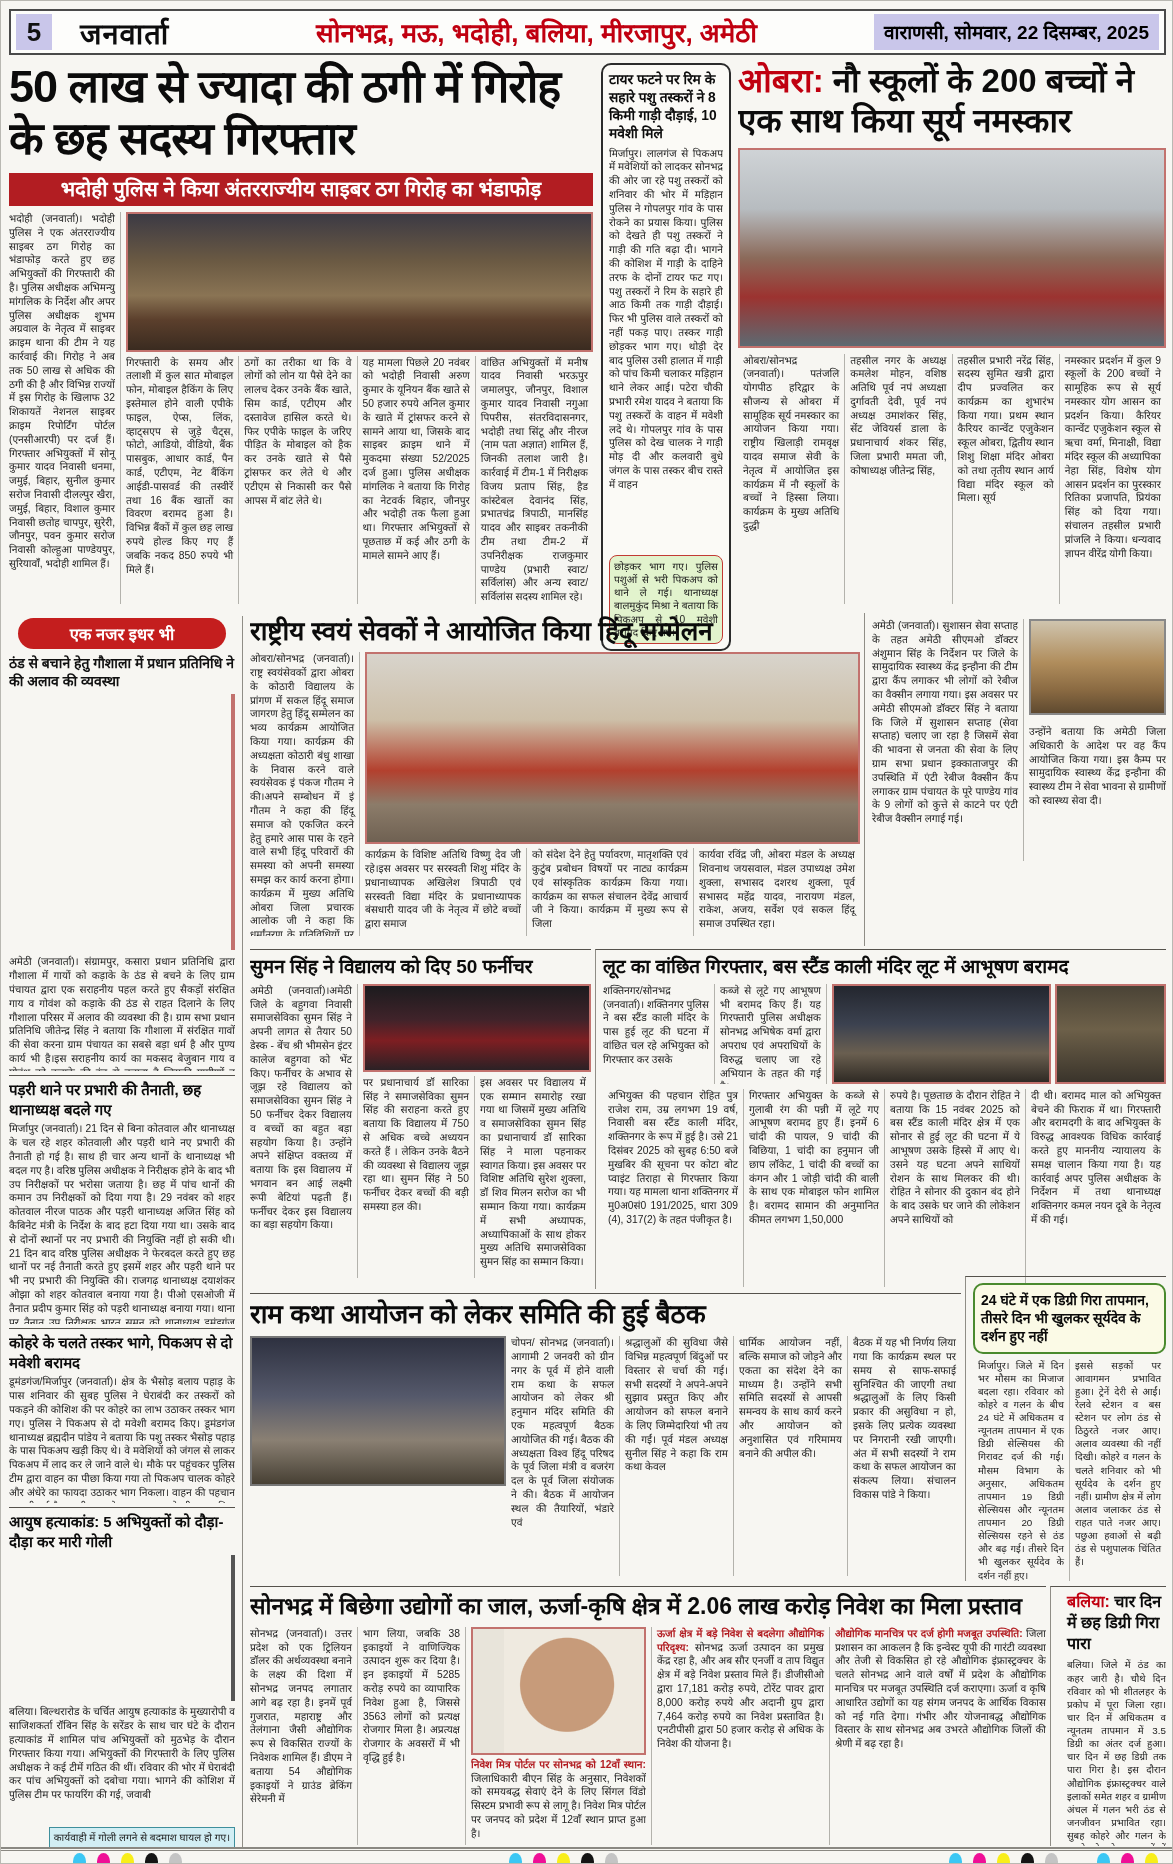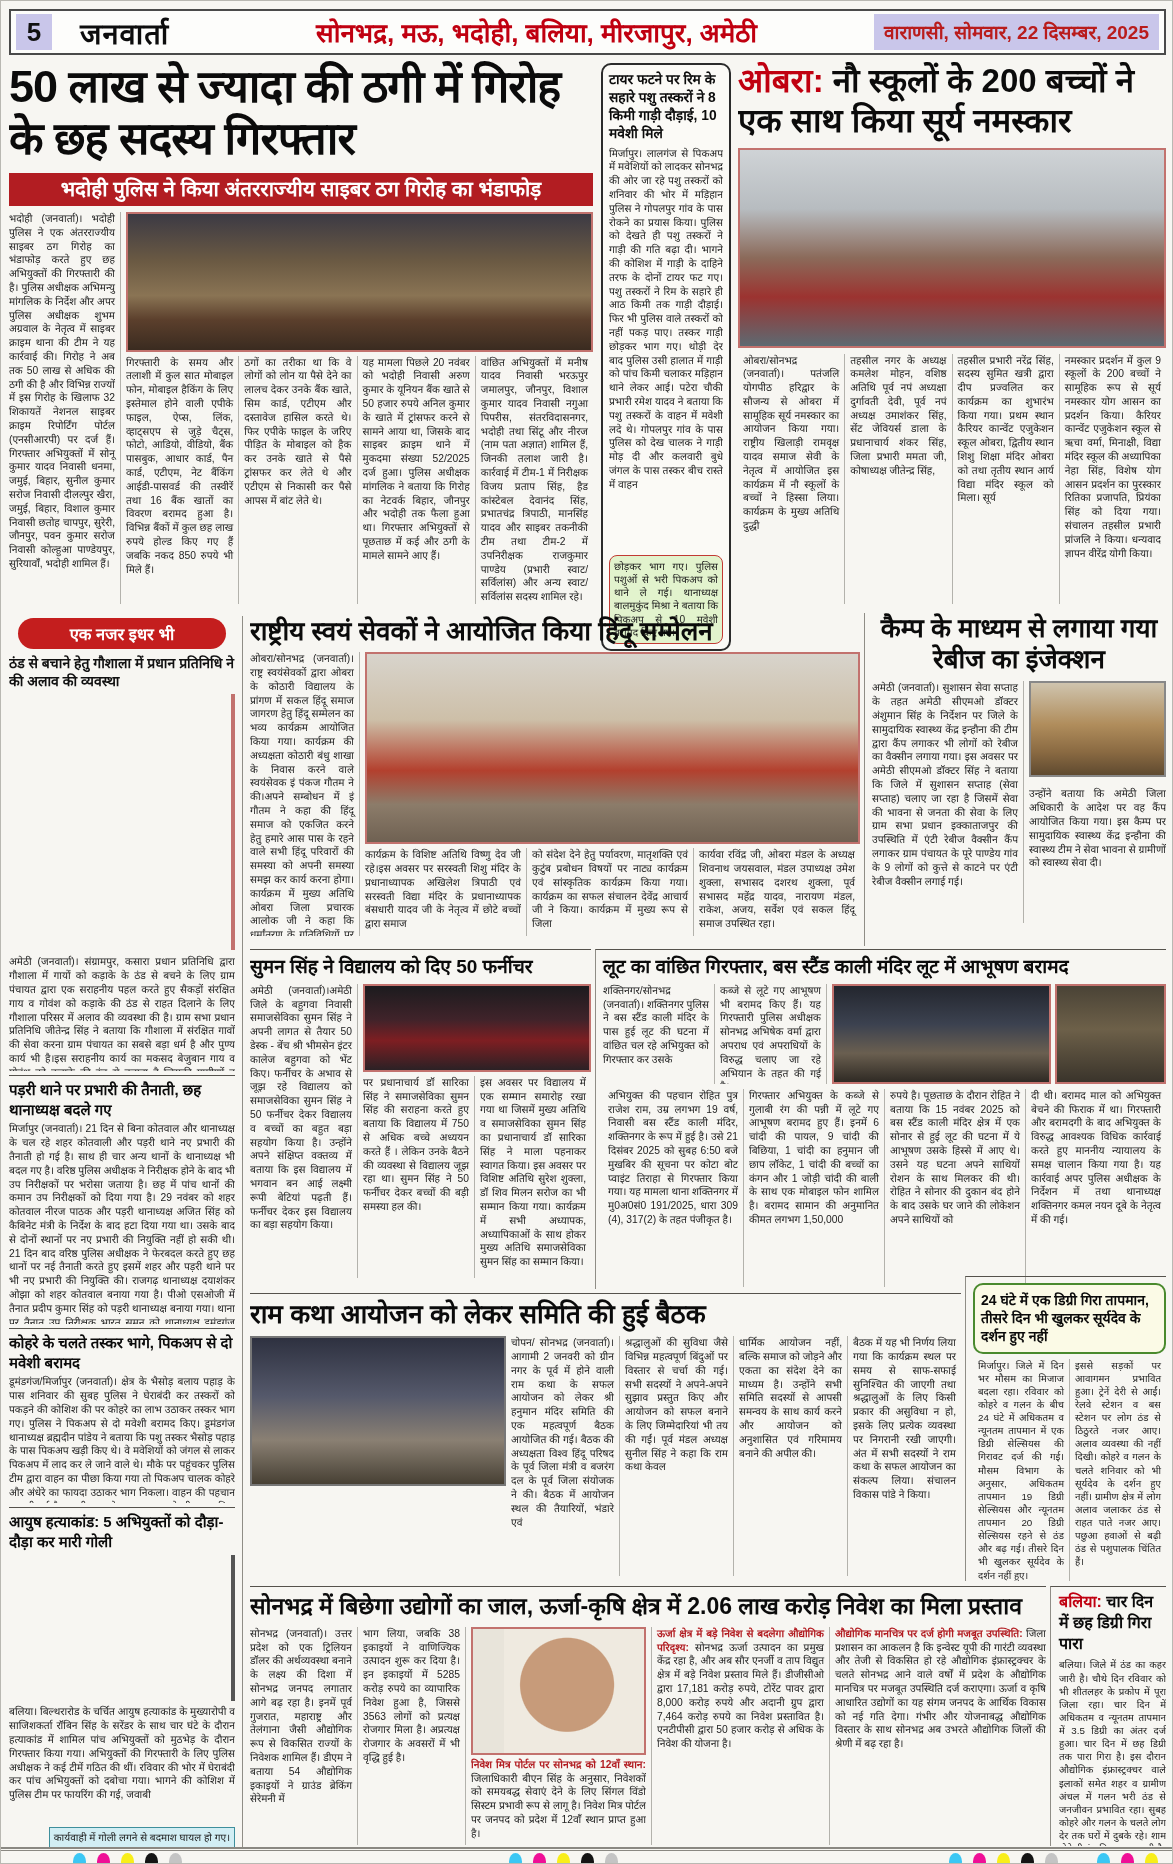--- a/index.html
+++ b/index.html
@@ -16,21 +16,21 @@
     border:2px solid #4a4a4a; background:#fdfdfb;
     display:flex; align-items:center; padding:0 5px;
   }
   .pagenum {
     background:#c9c6ea; width:36px; height:36px; display:flex;
     align-items:center; justify-content:center;
     font-size:26px; font-weight:bold; color:#111;
   }
   .paper-name { font-size:29px; font-weight:800; margin:0 30px 0 28px; color:#0d0d0d; letter-spacing:1px; }
   .regions { flex:1; font-size:26px; font-weight:800; color:#c00010; text-align:center; white-space:nowrap; overflow:hidden; }
-  .datebox { background:#c9c6ea; font-size:19px; font-weight:800; color:#b91c1c; padding:5px 10px; white-space:nowrap; }
+  .datebox { background:#c9c6ea; font-size:19px; font-weight:800; color:#000000; padding:5px 10px; white-space:nowrap; }
 
   
   .art { position:absolute; overflow:hidden; }
   .h-xl { font-size:45px; font-weight:800; line-height:1.16; color:#0b0b0b; letter-spacing:-1px; }
   .h-lg { font-size:33px; font-weight:800; line-height:1.22; color:#0b0b0b; }
   .h-md { font-size:26px; font-weight:800; line-height:1.2; color:#0b0b0b; }
   .h-sm { font-size:19px; font-weight:800; line-height:1.25; color:#0b0b0b; }
   .h-xs { font-size:15px; font-weight:800; line-height:1.3; color:#0b0b0b; }
   .red  { color:#c00010; }
   .kicker {
@@ -160,21 +160,20 @@
         <div class="cols" style="flex:1; margin-top:4px;">
           <div class="c bodytxt">कार्यक्रम के विशिष्ट अतिथि विष्णु देव जी रहे।इस अवसर पर सरस्वती शिशु मंदिर के प्रधानाध्यापक अखिलेश त्रिपाठी एवं सरस्वती विद्या मंदिर के प्रधानाध्यापक बंसधारी यादव जी के नेतृत्व में छोटे बच्चों द्वारा समाज</div>
           <div class="c bodytxt">को संदेश देने हेतु पर्यावरण, मातृशक्ति एवं कुटुंब प्रबोधन विषयों पर नाट्य कार्यक्रम एवं सांस्कृतिक कार्यक्रम किया गया। कार्यक्रम का सफल संचालन देवेंद्र आचार्य जी ने किया। कार्यक्रम में मुख्य रूप से जिला</div>
           <div class="c bodytxt">कार्यवा रविंद्र जी, ओबरा मंडल के अध्यक्ष शिवनाथ जयसवाल, मंडल उपाध्यक्ष उमेश शुक्ला, सभासद दशरथ शुक्ला, पूर्व सभासद महेंद्र यादव, नारायण मंडल, राकेश, अजय, सर्वेश एवं सकल हिंदू समाज उपस्थित रहा।</div>
         </div>
       </div>
     </div>
   </div>
 
   <div class="art rule-l" style="left:863px; top:612px; width:302px; height:333px; padding-left:7px;">
-    <div class="h-md" style="text-align:center;">कैम्प के माध्यम से लगाया गया रेबीज का इंजेक्शन</div>
     <div style="display:flex; margin-top:6px; height:242px;">
       <div class="bodytxt" style="flex:1; padding-right:5px; border-right:1px solid #b3b2ac;">अमेठी (जनवार्ता)। सुशासन सेवा सप्ताह के तहत अमेठी सीएमओ डॉक्टर अंशुमान सिंह के निर्देशन पर जिले के सामुदायिक स्वास्थ्य केंद्र इन्हौना की टीम द्वारा कैंप लगाकर भी लोगों को रेबीज का वैक्सीन लगाया गया। इस अवसर पर अमेठी सीएमओ डॉक्टर सिंह ने बताया कि जिले में सुशासन सप्ताह (सेवा सप्ताह) चलाए जा रहा है जिसमें सेवा की भावना से जनता की सेवा के लिए ग्राम सभा प्रधान इक्काताजपुर की उपस्थिति में एंटी रेबीज वैक्सीन कैंप लगाकर ग्राम पंचायत के पूरे पाण्डेय गांव के 9 लोगों को कुत्ते से काटने पर एंटी रेबीज वैक्सीन लगाई गई।</div>
       <div style="width:142px; display:flex; flex-direction:column; padding-left:5px;">
         <div class="photo ph-camp" style="height:96px; border-color:#888;"></div>
         <div class="bodytxt" style="flex:1; margin-top:10px;">उन्होंने बताया कि अमेठी जिला अधिकारी के आदेश पर वह कैंप आयोजित किया गया। इस कैम्प पर सामुदायिक स्वास्थ्य केंद्र इन्हौना की स्वास्थ्य टीम ने सेवा भावना से ग्रामीणों को स्वास्थ्य सेवा दी।</div>
       </div>
     </div>
   </div>
 
   <div class="art rule-t" style="left:249px; top:948px; width:341px; height:340px; padding-top:5px;">
@@ -237,21 +236,21 @@
       <div class="bodytxt" style="width:108px; padding:0 5px; border-right:1px solid #b3b2ac;">भाग लिया, जबकि 38 इकाइयों ने वाणिज्यिक उत्पादन शुरू कर दिया है। इन इकाइयों में 5285 करोड़ रुपये का व्यापारिक निवेश हुआ है, जिससे 3563 लोगों को प्रत्यक्ष रोजगार मिला है। अप्रत्यक्ष रोजगार के अवसरों में भी वृद्धि हुई है।</div>
       <div style="width:186px; padding:0 5px; border-right:1px solid #b3b2ac; overflow:hidden;">
         <div class="photo ph-portrait" style="height:128px;"></div>
         <div class="bodytxt" style="margin-top:3px;"><span class="subhead-red">निवेश मित्र पोर्टल पर सोनभद्र को 12वाँ स्थान:</span> <span>जिलाधिकारी बीएन सिंह के अनुसार, निवेशकों को समयबद्ध सेवाएं देने के लिए सिंगल विंडो सिस्टम प्रभावी रूप से लागू है। निवेश मित्र पोर्टल पर जनपद को प्रदेश में 12वाँ स्थान प्राप्त हुआ है।</span></div>
       </div>
       <div class="bodytxt" style="width:178px; padding:0 5px; border-right:1px solid #b3b2ac;"><span class="subhead-red">ऊर्जा क्षेत्र में बड़े निवेश से बदलेगा औद्योगिक परिदृश्य:</span> <span>सोनभद्र ऊर्जा उत्पादन का प्रमुख केंद्र रहा है, और अब सौर एनर्जी व ताप विद्युत क्षेत्र में बड़े निवेश प्रस्ताव मिले हैं। डीजीसीओ द्वारा 17,181 करोड़ रुपये, टोरेंट पावर द्वारा 8,000 करोड़ रुपये और अदानी ग्रुप द्वारा 7,464 करोड़ रुपये का निवेश प्रस्तावित है। एनटीपीसी द्वारा 50 हजार करोड़ से अधिक के निवेश की योजना है।</span></div>
       <div class="bodytxt" style="flex:1; padding-left:5px;"><span class="subhead-red">औ‌द्योगिक मानचित्र पर दर्ज होगी मजबूत उपस्थिति:</span> <span>जिला प्रशासन का आकलन है कि इन्वेस्ट यूपी की गारंटी व्यवस्था और तेजी से विकसित हो रहे औद्योगिक इंफ्रास्ट्रक्चर के चलते सोनभद्र आने वाले वर्षों में प्रदेश के औद्योगिक मानचित्र पर मजबूत उपस्थिति दर्ज कराएगा। ऊर्जा व कृषि आधारित उद्योगों का यह संगम जनपद के आर्थिक विकास को नई गति देगा। गंभीर और योजनाबद्ध औद्योगिक विस्तार के साथ सोनभद्र अब उभरते औद्योगिक जिलों की श्रेणी में बढ़ रहा है।</span></div>
     </div>
   </div>
 
-  <div class="art rule-t rule-l" style="left:1049px; top:1585px; width:116px; height:260px; padding:5px 0 0 8px;">
+  <div class="art rule-t rule-l" style="left:1049px; top:1585px; width:116px; height:260px; padding:5px 0 0 16px;">
     <div class="h-xs" style="font-size:16px;"><span class="red">बलिया:</span><span> चार दिन में छह डिग्री गिरा पारा</span></div>
     <div class="bodytxt" style="height:198px; margin-top:4px; font-size:9.8px;">बलिया। जिले में ठंड का कहर जारी है। चौथे दिन रविवार को भी शीतलहर के प्रकोप में पूरा जिला रहा। चार दिन में अधिकतम व न्यूनतम तापमान में 3.5 डिग्री का अंतर दर्ज हुआ। चार दिन में छह डिग्री तक पारा गिरा है। इस दौरान औद्योगिक इंफ्रास्ट्रक्चर वाले इलाकों समेत शहर व ग्रामीण अंचल में गलन भरी ठंड से जनजीवन प्रभावित रहा। सुबह कोहरे और गलन के चलते लोग देर तक घरों में दुबके रहे। शाम होते ही ठंड फिर बढ़ जा रही है। अलाव अल्प ही जलते नजर आए। शीतलहर से बचाव के लिए लोग गर्म कपड़ों के सहारे नजर आए। सड़कों व बाजारों में लोगों की आवाजाही कम रही। मौसम विभाग के अनुसार आगे ठंड और बढ़ेगी।</div>
   </div>
 
   <div id="footrule"></div>
   <div class="dots" style="left:72px;">
     <div class="dot" style="background:#3bc7f4"></div>
     <div class="dot" style="background:#ef0f96"></div>
     <div class="dot" style="background:#f8ee1a"></div>
     <div class="dot" style="background:#141414"></div>

